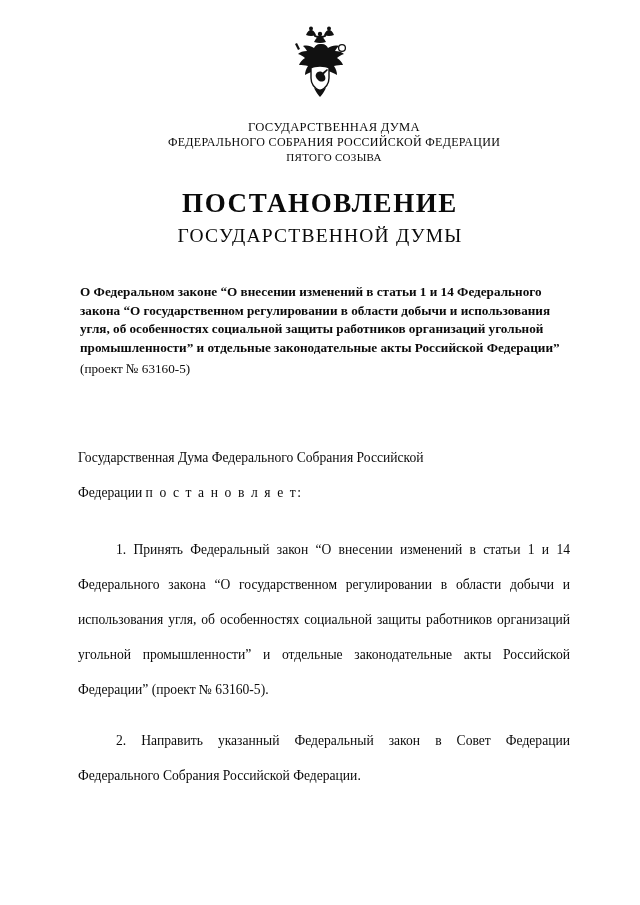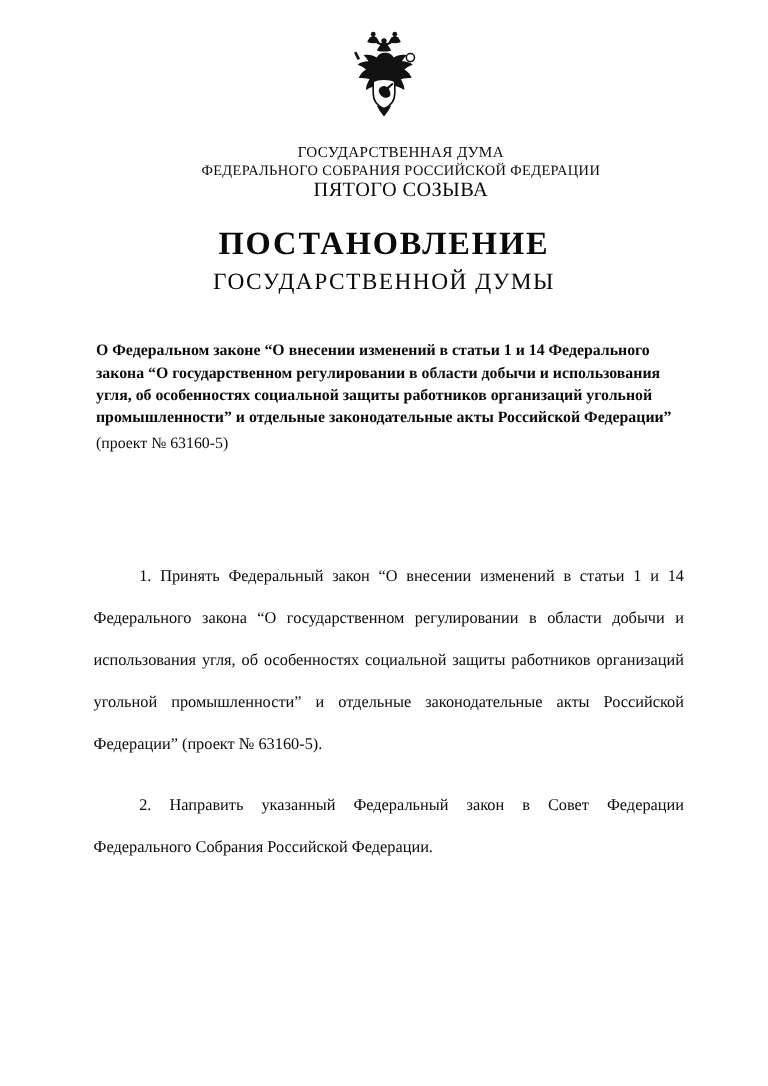--- a/index.html
+++ b/index.html
@@ -48,21 +48,21 @@
   .header .line {
     font-size: 12.5px;
     letter-spacing: 0.3px;
     line-height: 15px;
     font-weight: 400;
     white-space: nowrap;
     margin-left: 28px;
   }
   .header .line.l1 { font-size: 12.6px; }
   .header .line.l2 { font-size: 12px; }
-  .header .line.l3 { font-size: 17px; }
+  .header .line.l3 { font-size: 11px; }
 
   .title-main {
     margin-top: 22px;
     font-size: 27px;
     font-weight: 700;
     letter-spacing: 1.6px;
     line-height: 32px;
   }
   .title-sub {
     margin-top: 5px;
@@ -181,19 +181,21 @@
     <div class="title-main">ПОСТАНОВЛЕНИЕ</div>
     <div class="title-sub">ГОСУДАРСТВЕННОЙ ДУМЫ</div>
   </div>
 
   <div class="subject">
     <span>О Федеральном законе “О внесении изменений в статьи 1 и 14 Федерального закона “О государственном регулировании в области добычи и использования угля, об особенностях социальной защиты работников организаций угольной промышленности” и отдельные законодательные акты Российской Федерации”</span>
     <span class="proj">(проект № 63160-5)</span>
   </div>
 
   <div class="body-text">
+    <p>Государственная    Дума    Федерального    Собрания    Российской</p>
+    <p class="nowrap-last"><span>Федерации </span><span class="spaced">п о с т а н о в л я е т:</span></p>
     <div class="gap-1"></div>
     <p class="indent">1.  Принять Федеральный закон “О внесении изменений в статьи 1 и 14  Федерального закона  “О  государственном  регулировании  в  области добычи  и  использования  угля,  об  особенностях  социальной  защиты работников    организаций    угольной    промышленности”    и    отдельные законодательные акты Российской Федерации” (проект № 63160-5).</p>
     <div class="gap-2"></div>
     <p class="indent">2. Направить  указанный  Федеральный  закон  в  Совет  Федерации Федерального Собрания Российской Федерации.</p>
   </div>
 
 </div>
 
 </body></html>

